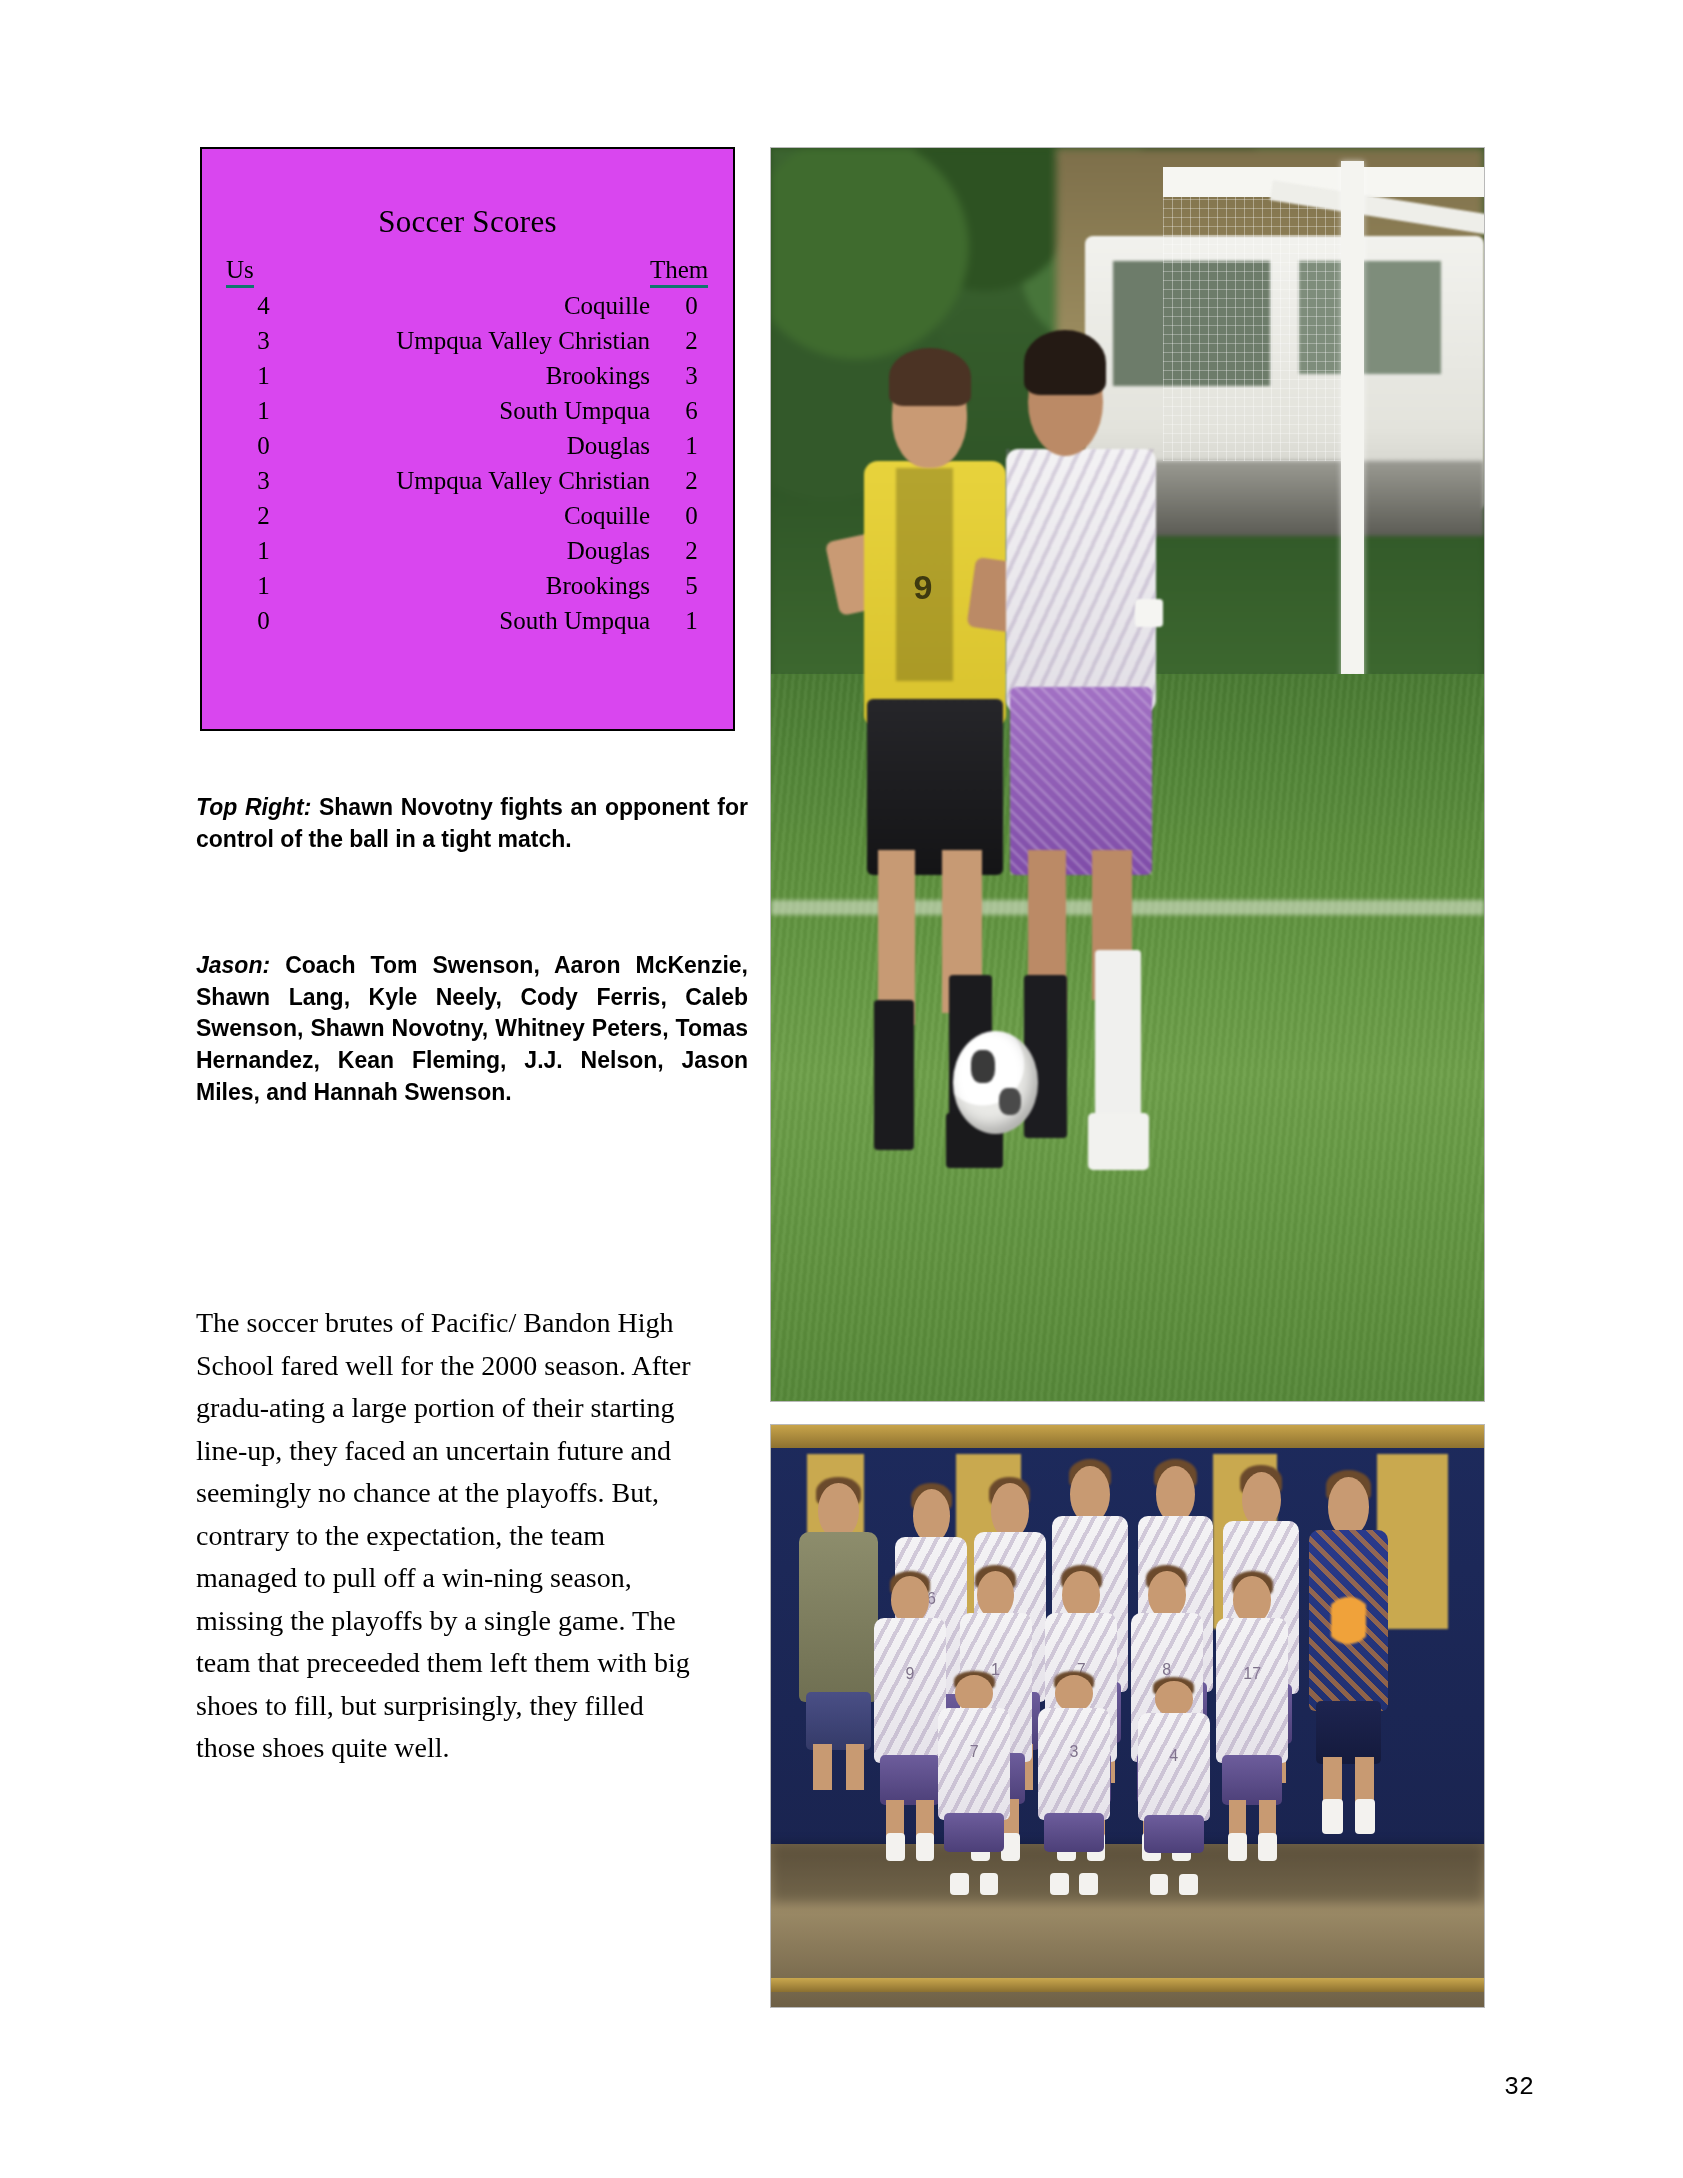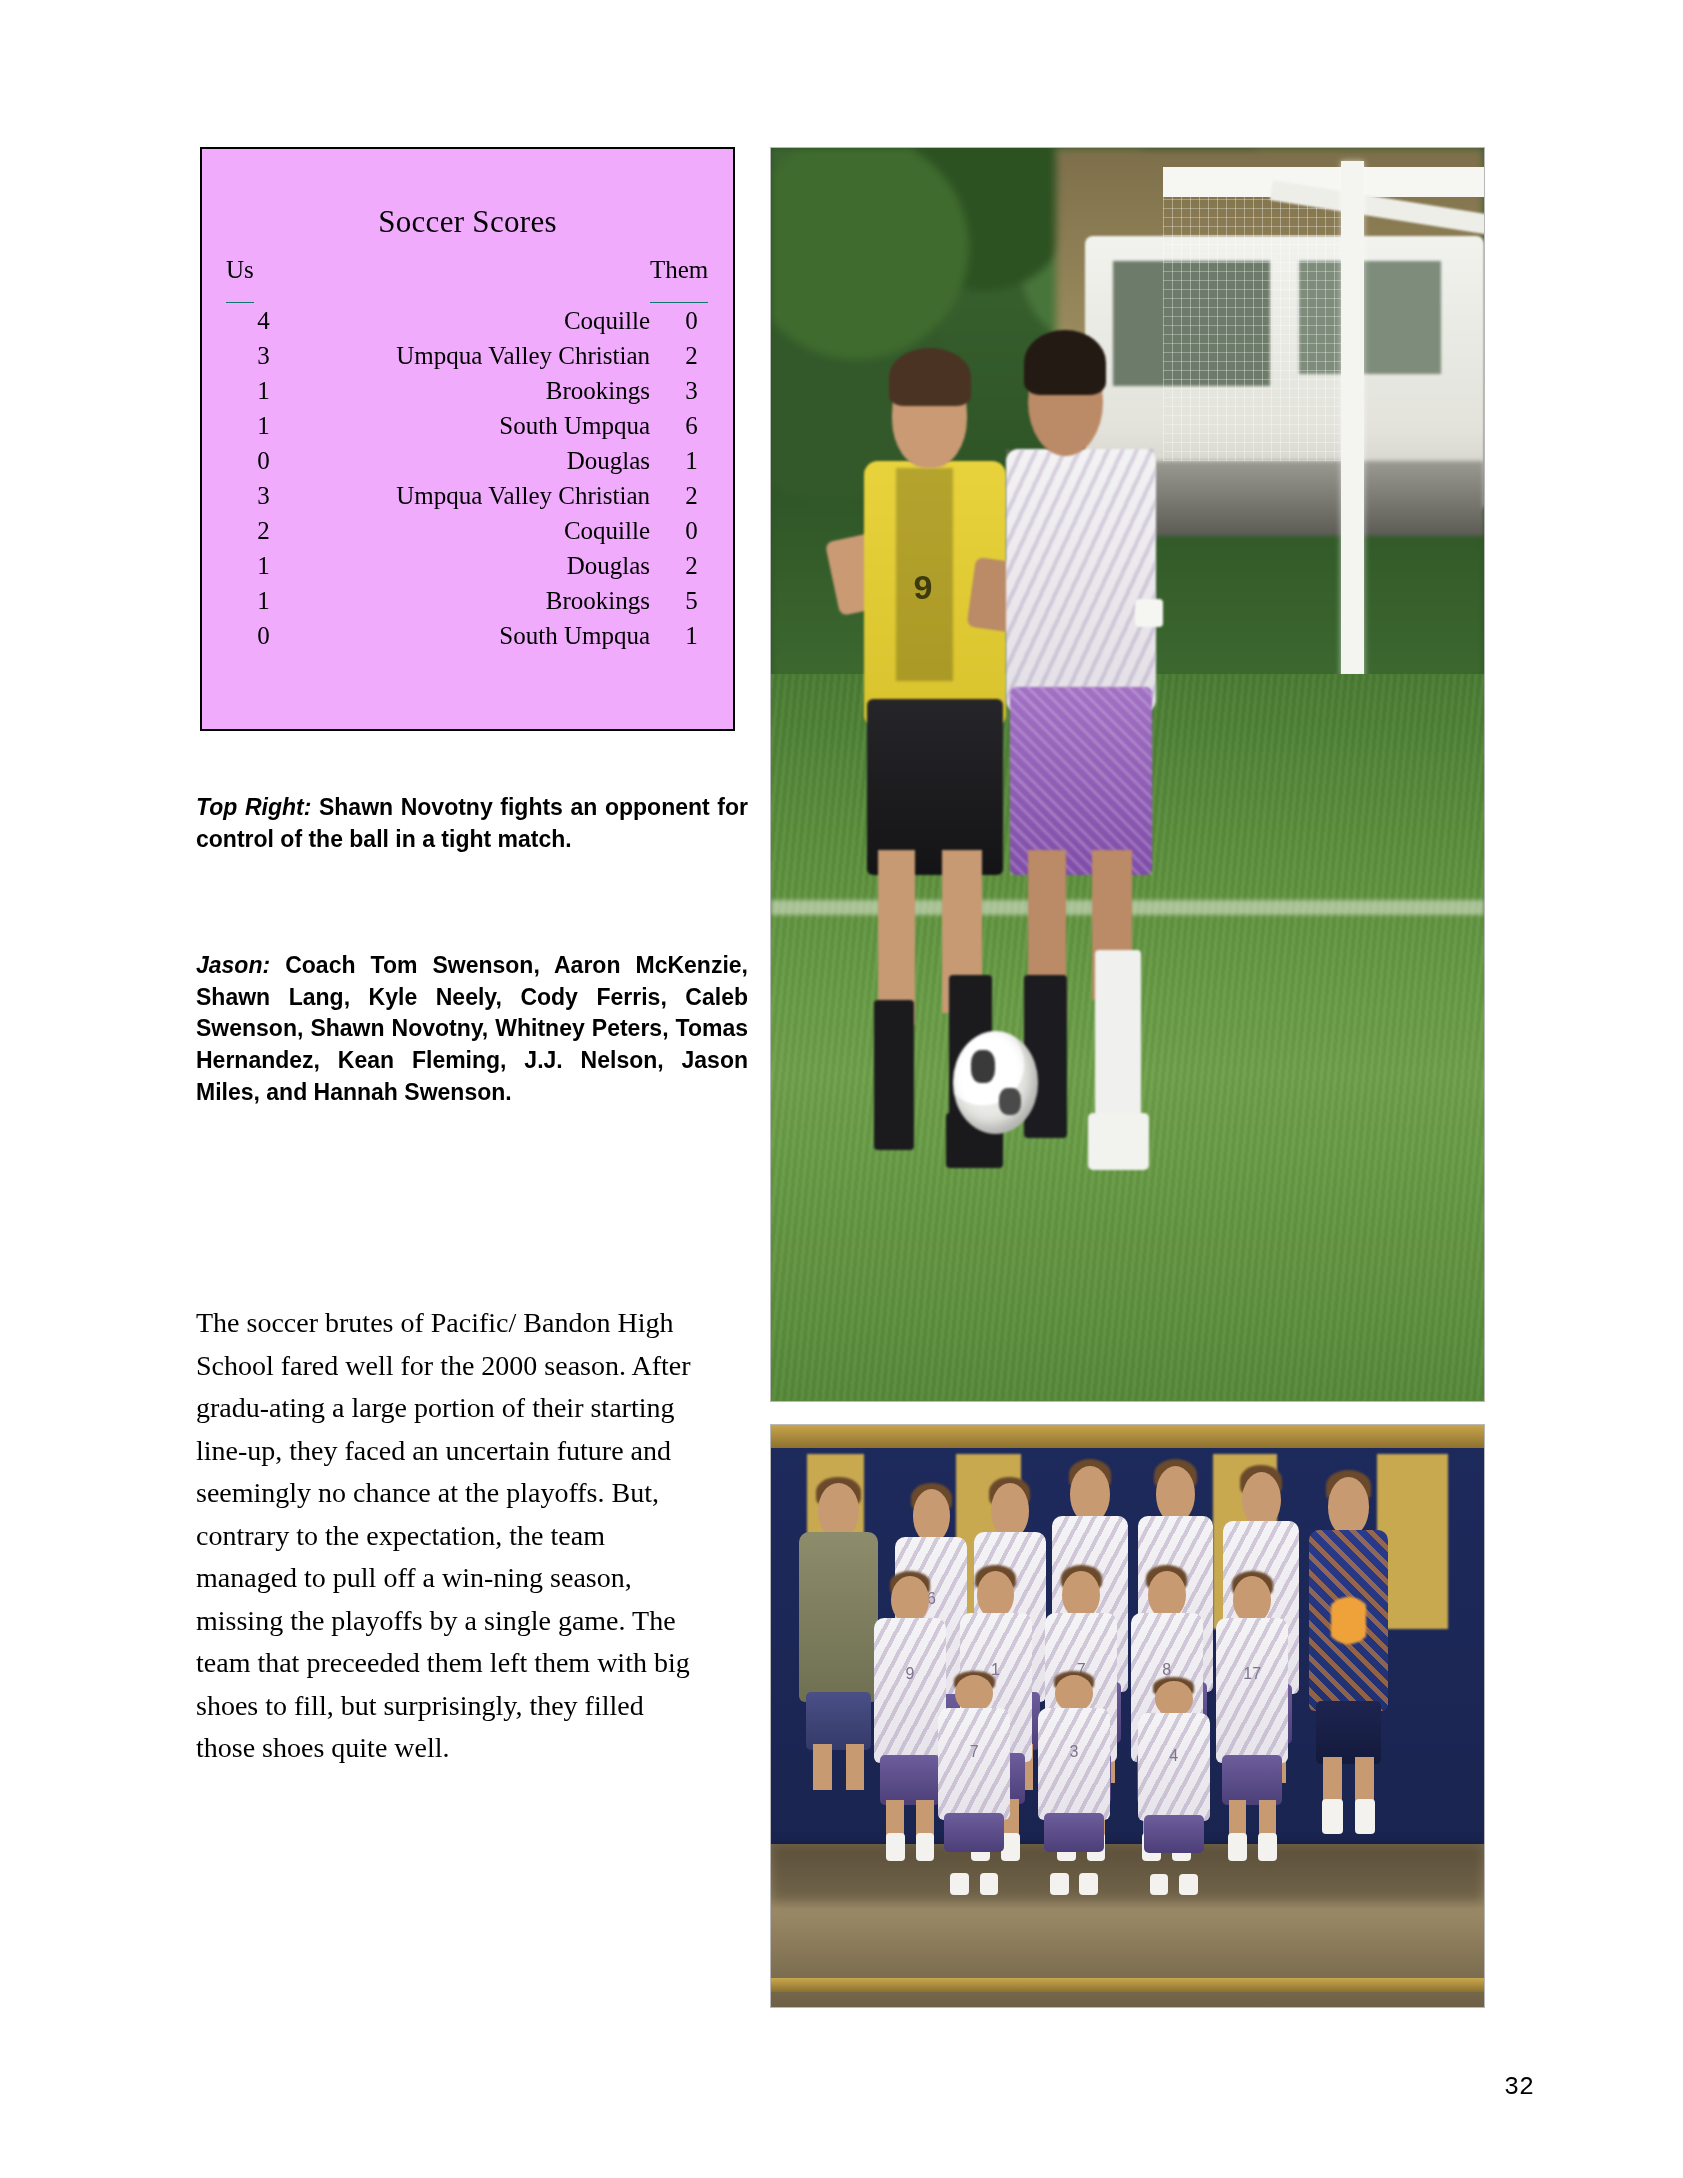--- a/index.html
+++ b/index.html
@@ -18,43 +18,43 @@
 
   
   #scores-box {
     position: absolute;
     left: 200px;
     top: 147px;
     width: 535px;
     height: 584px;
     border: 2px solid #000000;
     box-sizing: border-box;
-    background: #f0abfc;
+    background: #d946ef;
   }
   #scores-title {
     text-align: center;
     font-size: 31px;
     margin-top: 55px;
     letter-spacing: 0.3px;
   }
   #scores-table {
     margin-top: 16px;
     width: 100%;
     border-collapse: collapse;
     font-size: 25px;
   }
   #scores-table th {
     font-weight: normal;
     font-size: 25px;
     padding: 0;
   }
   #scores-table th .uline {
-    border-bottom: 1px solid #0f766e;
+    border-bottom: 3px solid #0f766e;
     display: inline-block;
-    padding-bottom: 18px;
+    padding-bottom: 1px;
   }
   #scores-table td {
     padding: 3.5px 0;
     vertical-align: top;
   }
   .col-us {
     width: 99px;
     text-align: center;
   }
   .col-opp {

